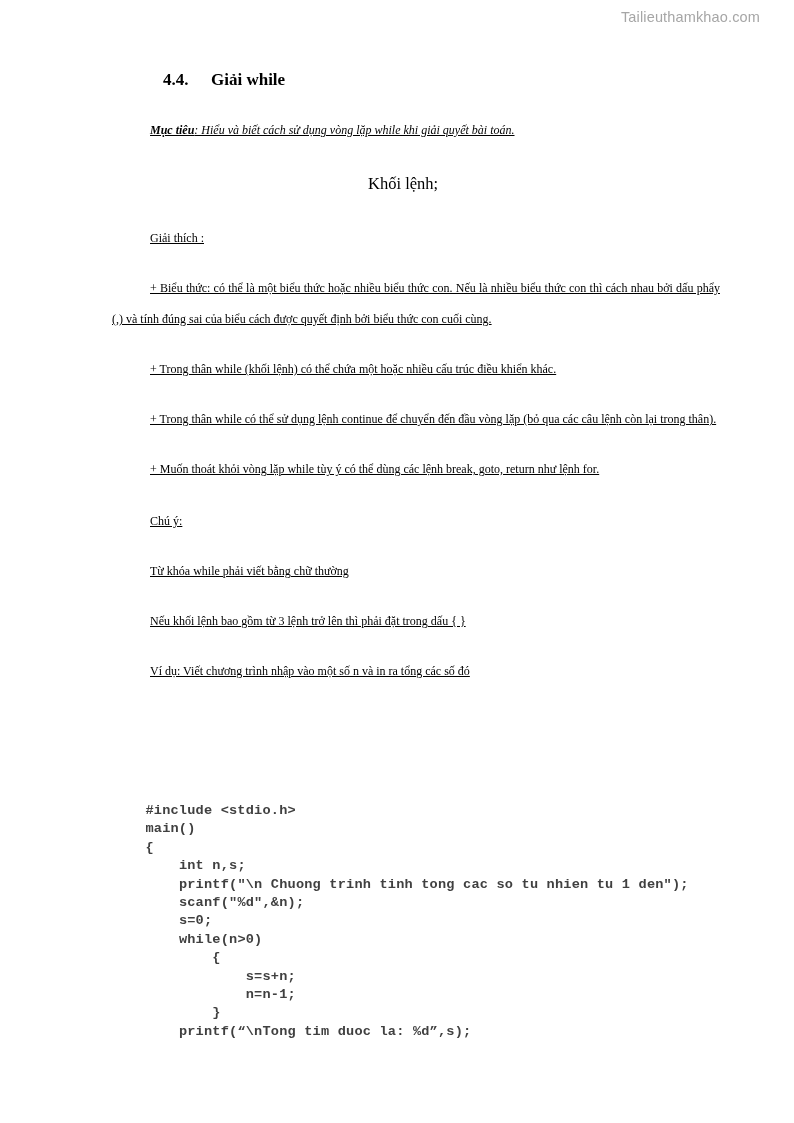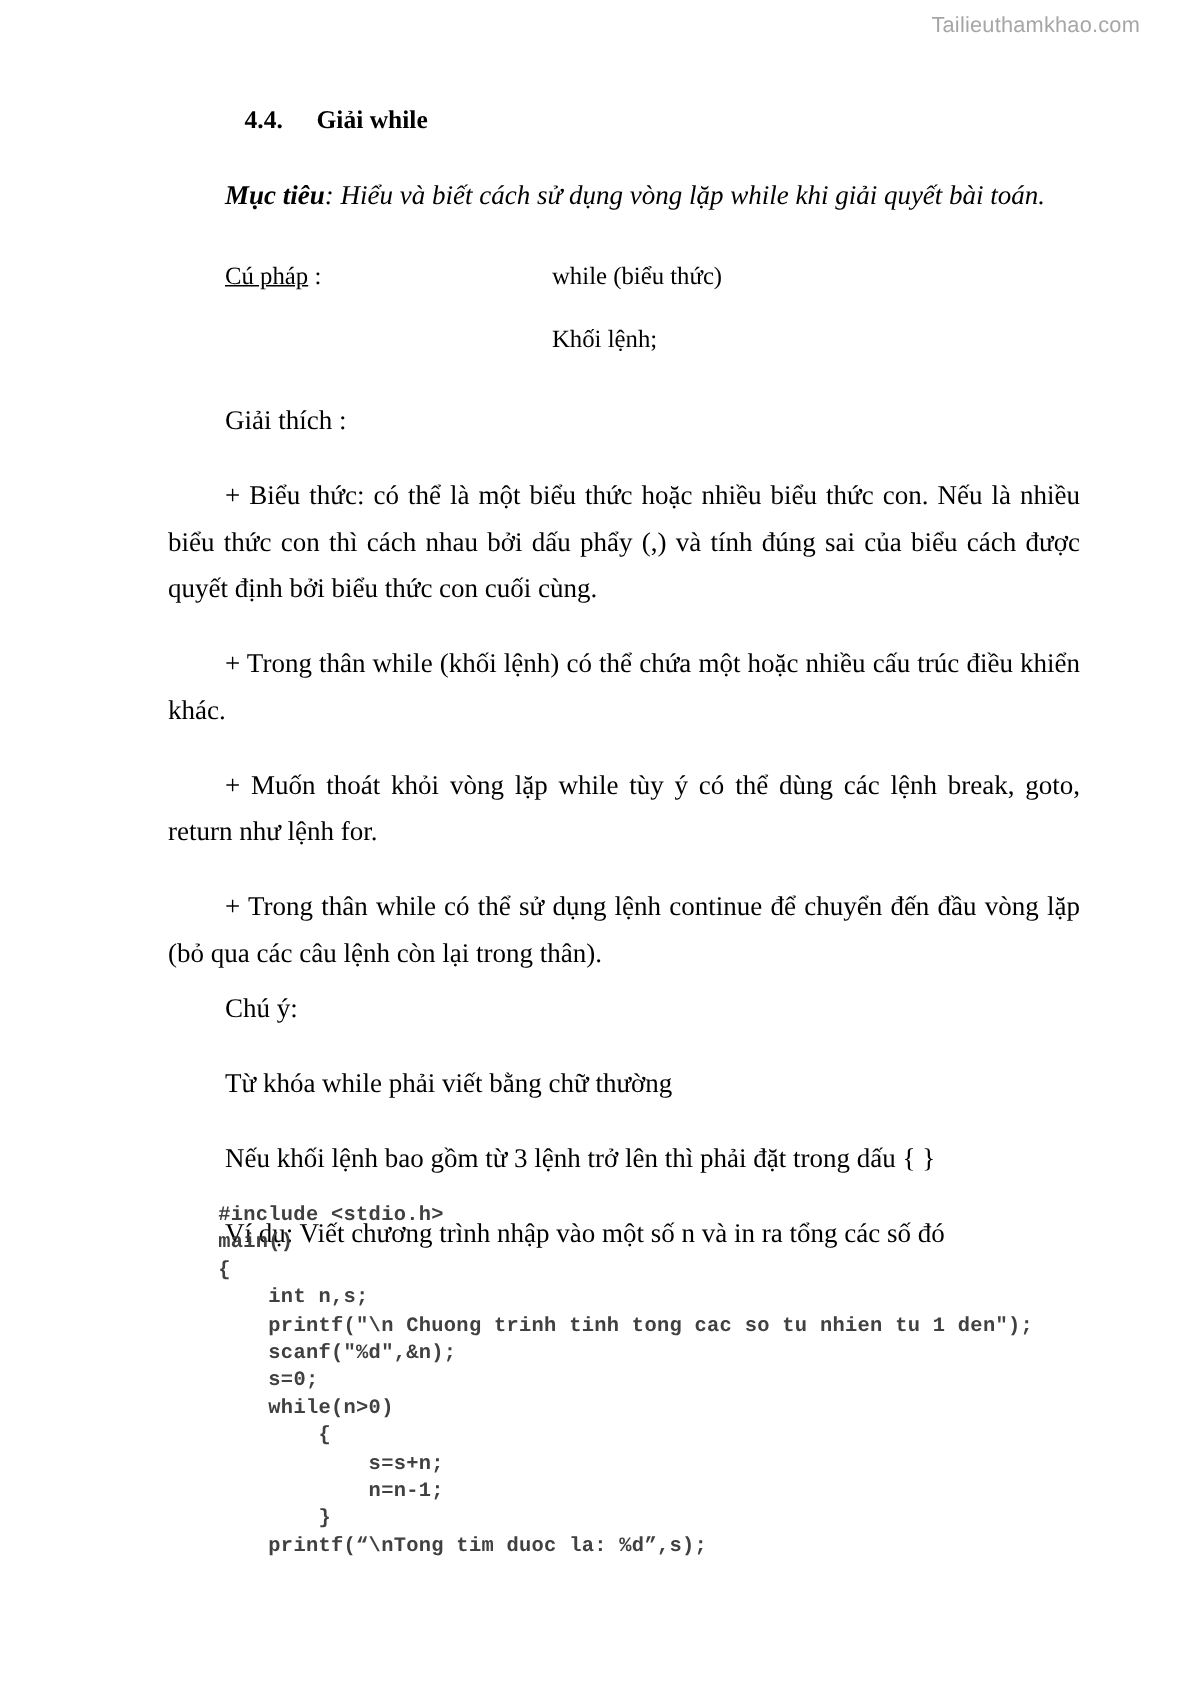--- a/index.html
+++ b/index.html
@@ -53,24 +53,25 @@
     text-indent: 0;
     padding-left: 51px;
   }
   .heading .num {
     display: inline-block;
     min-width: 48px;
   }
 
   p {
     margin: 0;
-    font-size: 18px;
+    font-size: 12px;
     line-height: 31px;
     text-align: justify;
     text-justify: inter-word;
+    text-decoration: underline;
   }
 
   .para-indent {
     text-indent: 38px;
   }
 
   .goal {
     margin-top: 24px;
   }
   .goal .lead {
@@ -108,21 +109,21 @@
   .explain-label {
     margin-top: 24px;
     text-indent: 38px;
   }
 
   .bullet {
     margin-top: 19px;
   }
 
   .note-label {
-    margin-top: 6px;
+    margin-top: 21px;
     text-indent: 38px;
   }
   .note-line {
     margin-top: 19px;
     text-indent: 38px;
   }
 
   
   .code {
     position: absolute;
@@ -151,36 +152,32 @@
 
     <h2 class="heading">
       <span class="num">4.4.</span><span>Giải while</span>
     </h2>
 
     <p class="goal para-indent">
       <span class="lead">Mục tiêu</span><span class="body">: Hiểu và biết cách sử dụng vòng lặp while khi giải quyết bài toán.</span>
     </p>
 
     <div class="syntax-block">
-      <div class="syntax-row" style="position:relative;">
-        <span class="label"><span class="u">Cú pháp</span><span> :</span></span>
-        <span class="code-text">while  (biểu thức)</span>
-      </div>
       <div class="syntax-row second" style="position:relative;text-align:center;">
         <span class="label">&nbsp;</span>
         <span class="code-text">Khối lệnh;</span>
       </div>
     </div>
 
     <p class="explain-label">Giải thích :</p>
 
     <p class="bullet para-indent">+ Biểu thức: có thể là một biểu thức hoặc nhiều biểu thức con. Nếu là nhiều biểu thức con thì cách nhau bởi dấu phẩy (,) và tính đúng sai của biểu cách được quyết định bởi biểu thức con cuối cùng.</p>
     <p class="bullet para-indent">+ Trong thân while (khối lệnh) có thể chứa một hoặc nhiều cấu trúc điều khiển khác.</p>
+    <p class="bullet para-indent">+ Trong thân while có thể sử dụng lệnh continue để chuyển đến đầu vòng lặp (bỏ qua các câu lệnh còn lại trong thân).</p>
     <p class="bullet para-indent">+ Muốn thoát khỏi vòng lặp while tùy ý có thể dùng các lệnh break, goto, return như lệnh for.</p>
-    <p class="bullet para-indent">+ Trong thân while có thể sử dụng lệnh continue để chuyển đến đầu vòng lặp (bỏ qua các câu lệnh còn lại trong thân).</p>
 
     <p class="note-label">Chú ý:</p>
     <p class="note-line">Từ khóa while phải viết bằng chữ thường</p>
     <p class="note-line">Nếu khối lệnh bao gồm từ 3 lệnh trở lên thì phải đặt trong dấu { }</p>
     <p class="note-line">Ví dụ: Viết chương trình nhập vào một số n và in ra tổng các số đó</p>
 
   </div>
 
   <pre class="code">    #include &lt;stdio.h&gt;
     main()

